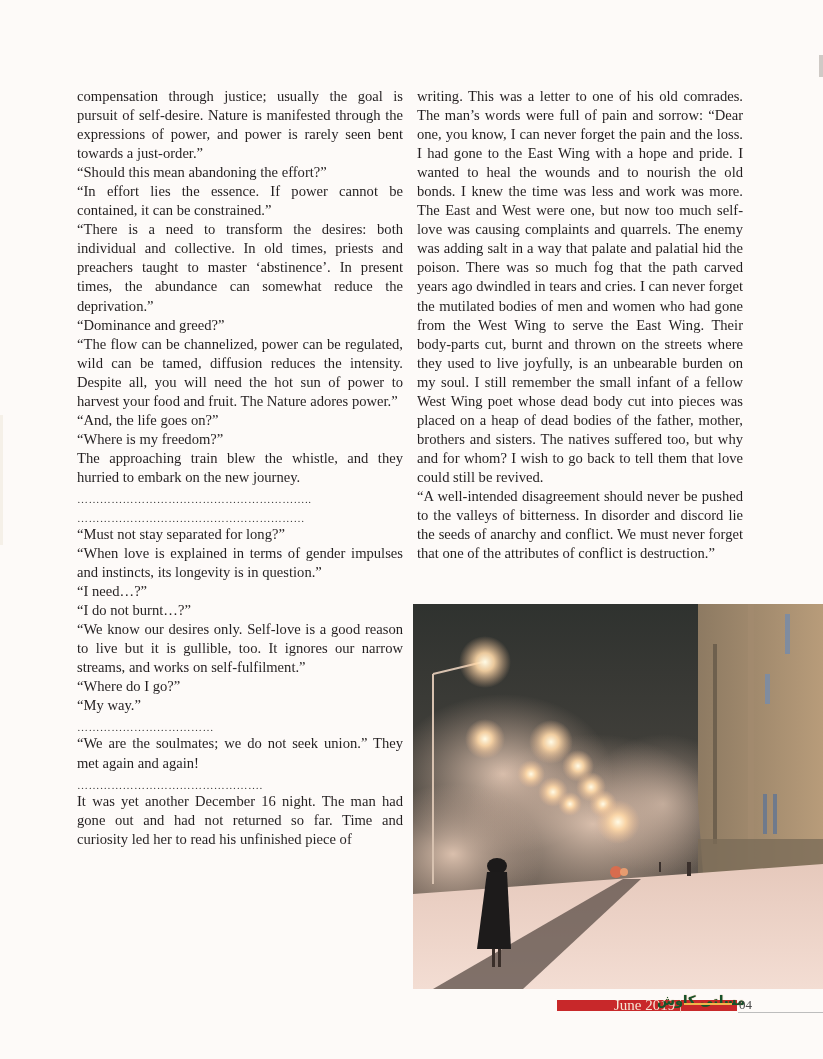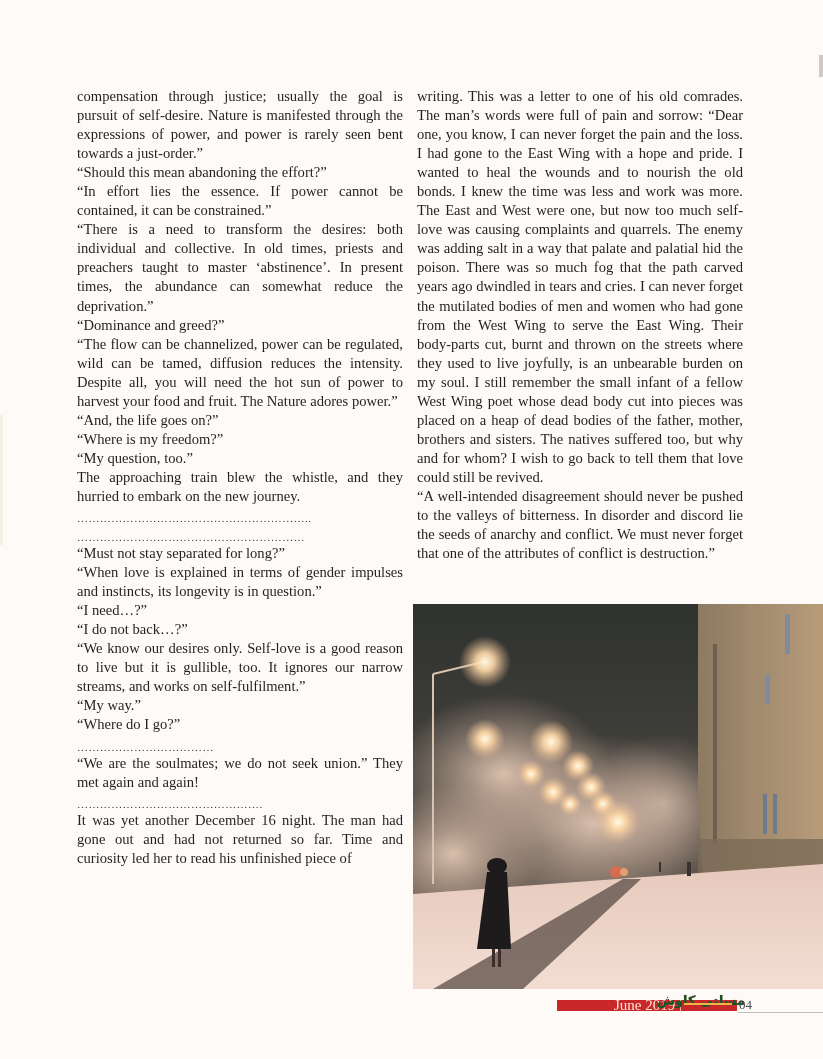--- a/index.html
+++ b/index.html
@@ -68,31 +68,30 @@
 
 <div class="col left" id="col-left">
     <p class="p">compensation through justice; usually the goal is pursuit of self-desire. Nature is manifested through the expressions of power, and power is rarely seen bent towards a just-order.”</p>
     <p class="p">“Should this mean abandoning the effort?”</p>
     <p class="p">“In effort lies the essence. If power cannot be contained, it can be constrained.”</p>
     <p class="p">“There is a need to transform the desires: both individual and collective. In old times, priests and preachers taught to master ‘abstinence’. In present times, the abundance can somewhat reduce the deprivation.”</p>
     <p class="p">“Dominance and greed?”</p>
     <p class="p">“The flow can be channelized, power can be regulated, wild can be tamed, diffusion reduces the intensity. Despite all, you will need the hot sun of power to harvest your food and fruit. The Nature adores power.”</p>
     <p class="p">“And, the life goes on?”</p>
     <p class="p">“Where is my freedom?”</p>
-    <p class="p">“My question, too.”</p>
     <p class="p">The approaching train blew the whistle, and they hurried to embark on the new journey.</p>
     <p class="sep">……………………………………………………..</p>
     <p class="sep">……………………………………………………</p>
     <p class="p">“Must not stay separated for long?”</p>
     <p class="p">“When love is explained in terms of gender impulses and instincts, its longevity is in question.”</p>
     <p class="p">“I need…?”</p>
-    <p class="p">“I do not back…?”</p>
+    <p class="p">“I do not burnt…?”</p>
     <p class="p">“We know our desires only. Self-love is a good reason to live but it is gullible, too. It ignores our narrow streams, and works on self-fulfilment.”</p>
+    <p class="p">“Where do I go?”</p>
     <p class="p">“My way.”</p>
-    <p class="p">“Where do I go?”</p>
     <p class="sep">………………………………</p>
     <p class="p">“We are the soulmates; we do not seek union.” They met again and again!</p>
     <p class="sep">………………………………………….</p>
     <p class="p just">It was yet another December 16 night. The man had gone out and had not returned so far. Time and curiosity led her to read his unfinished piece of</p>
   </div>
 <div class="col right" id="col-right">
     <p class="p">writing. This was a letter to one of his old comrades. The man’s words were full of pain and sorrow: “Dear one, you know, I can never forget the pain and the loss. I had gone to the East Wing with a hope and pride. I wanted to heal the wounds and to nourish the old bonds. I knew the time was less and work was more. The East and West were one, but now too much self-love was causing complaints and quarrels. The enemy was adding salt in a way that palate and palatial hid the poison. There was so much fog that the path carved years ago dwindled in tears and cries. I can never forget the mutilated bodies of men and women who had gone from the West Wing to serve the East Wing. Their body-parts cut, burnt and thrown on the streets where they used to live joyfully, is an unbearable burden on my soul. I still remember the small infant of a fellow West Wing poet whose dead body cut into pieces was placed on a heap of dead bodies of the father, mother, brothers and sisters. The natives suffered too, but why and for whom? I wish to go back to tell them that love could still be revived.</p>
     <p class="p">“A well-intended disagreement should never be pushed to the valleys of bitterness. In disorder and discord lie the seeds of anarchy and conflict. We must never forget that one of the attributes of conflict is destruction.”</p>
   </div>
 

